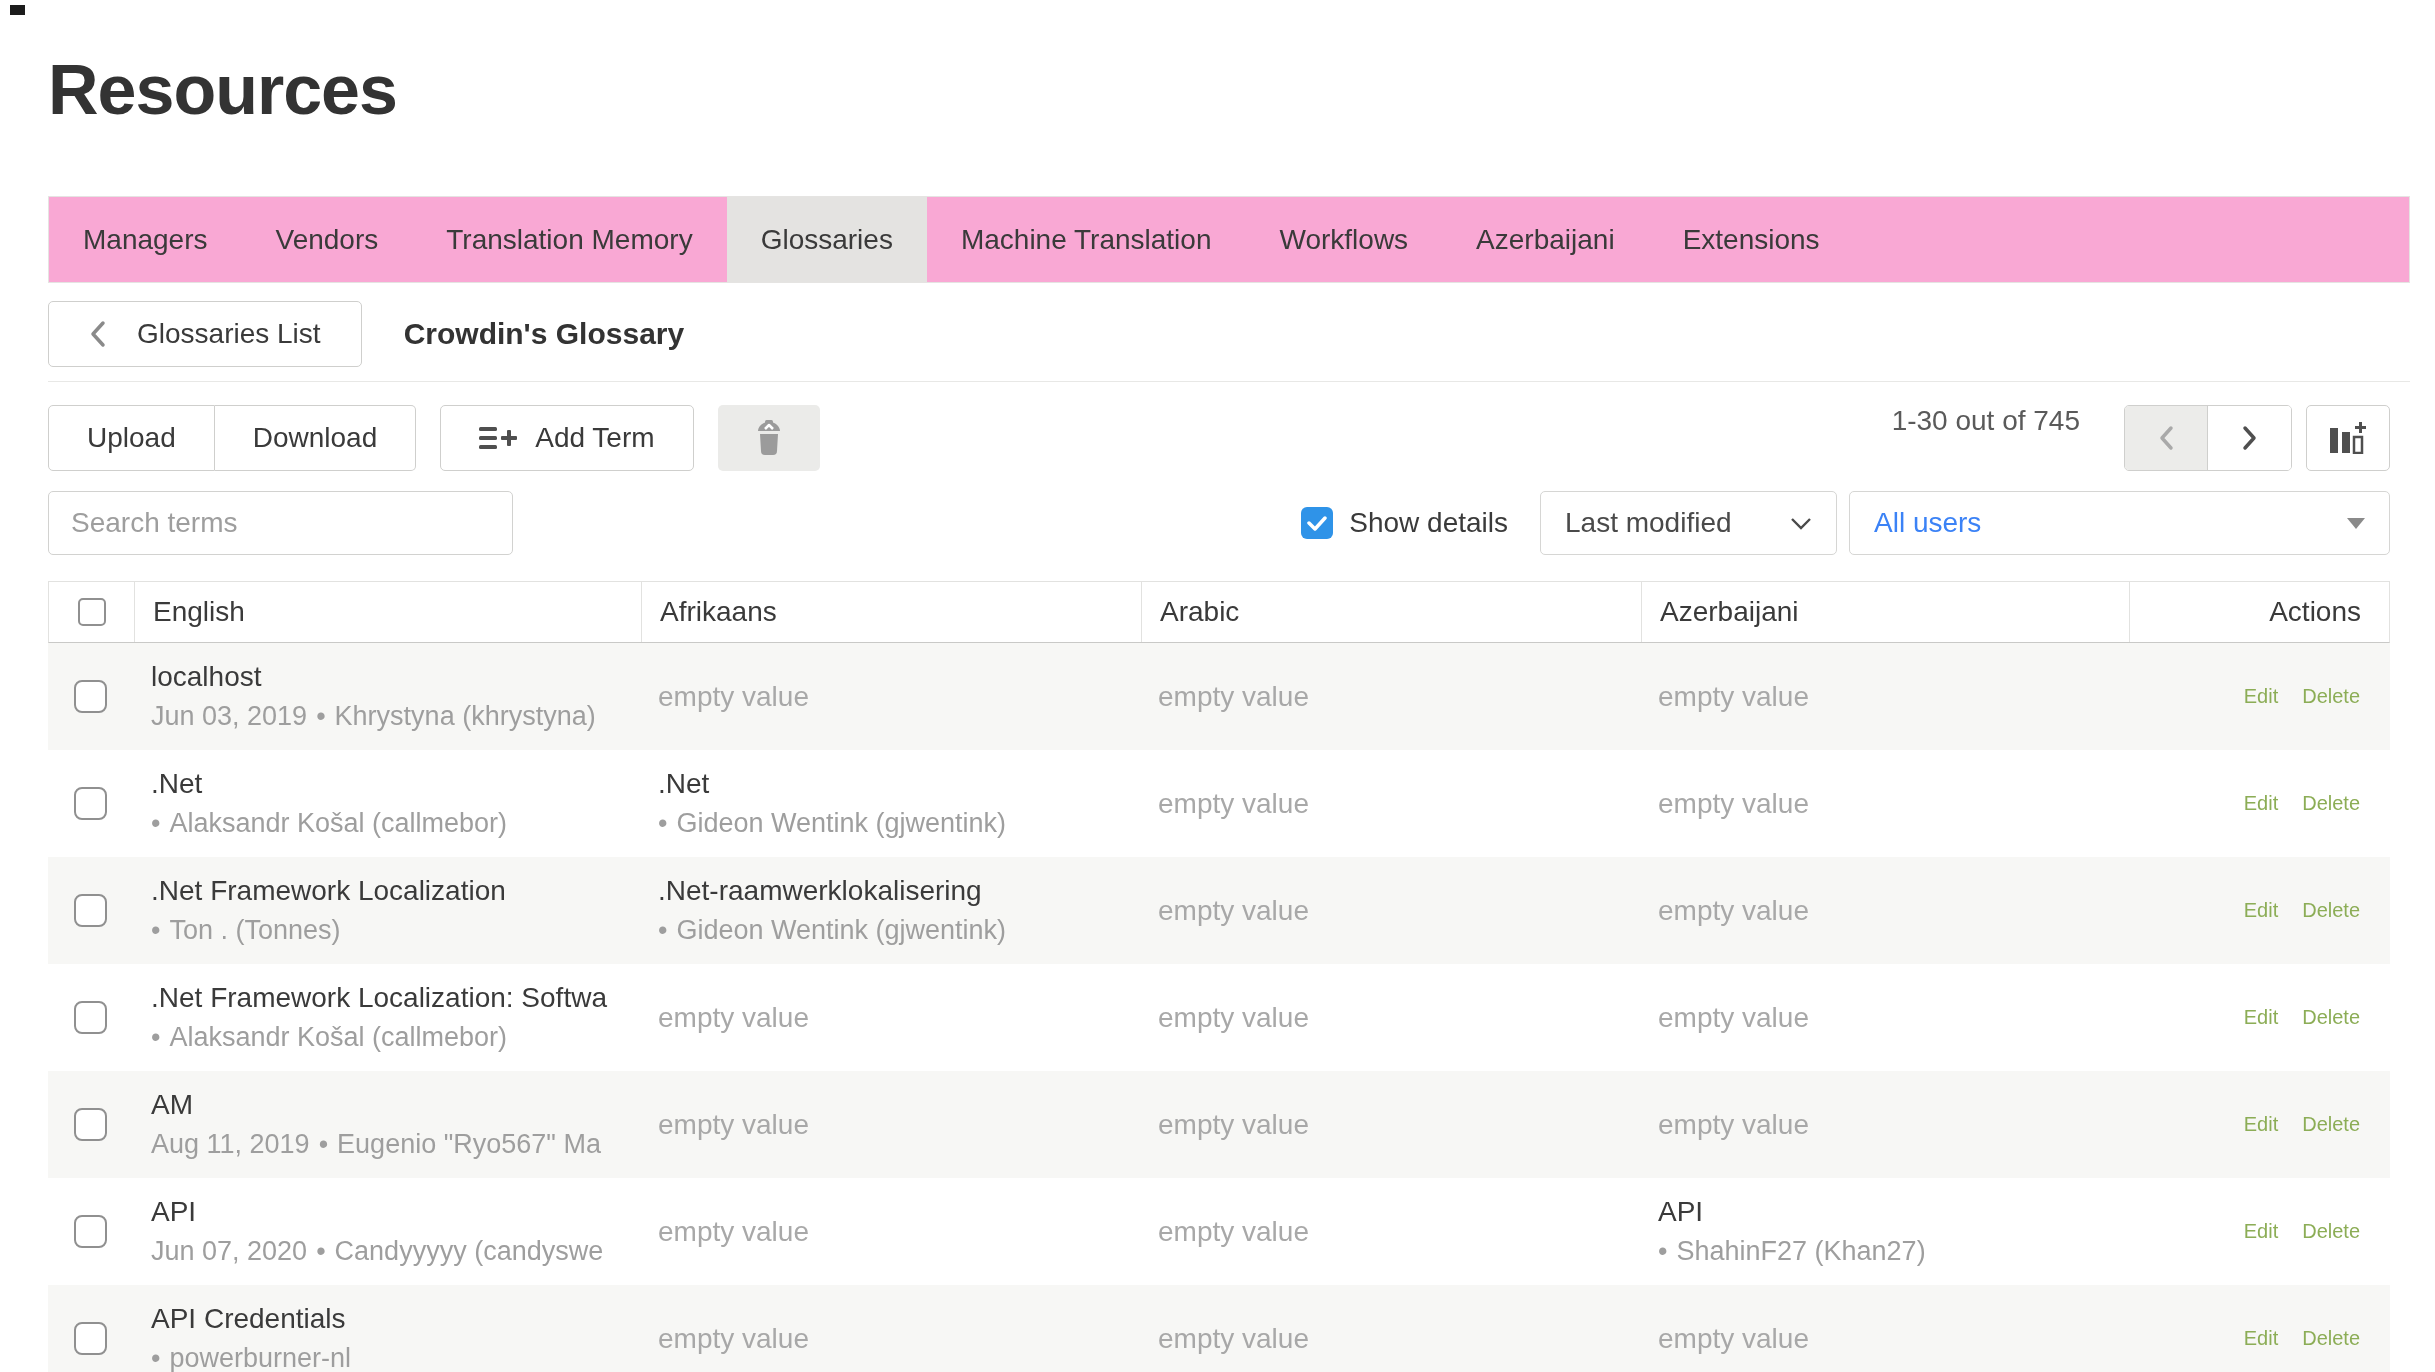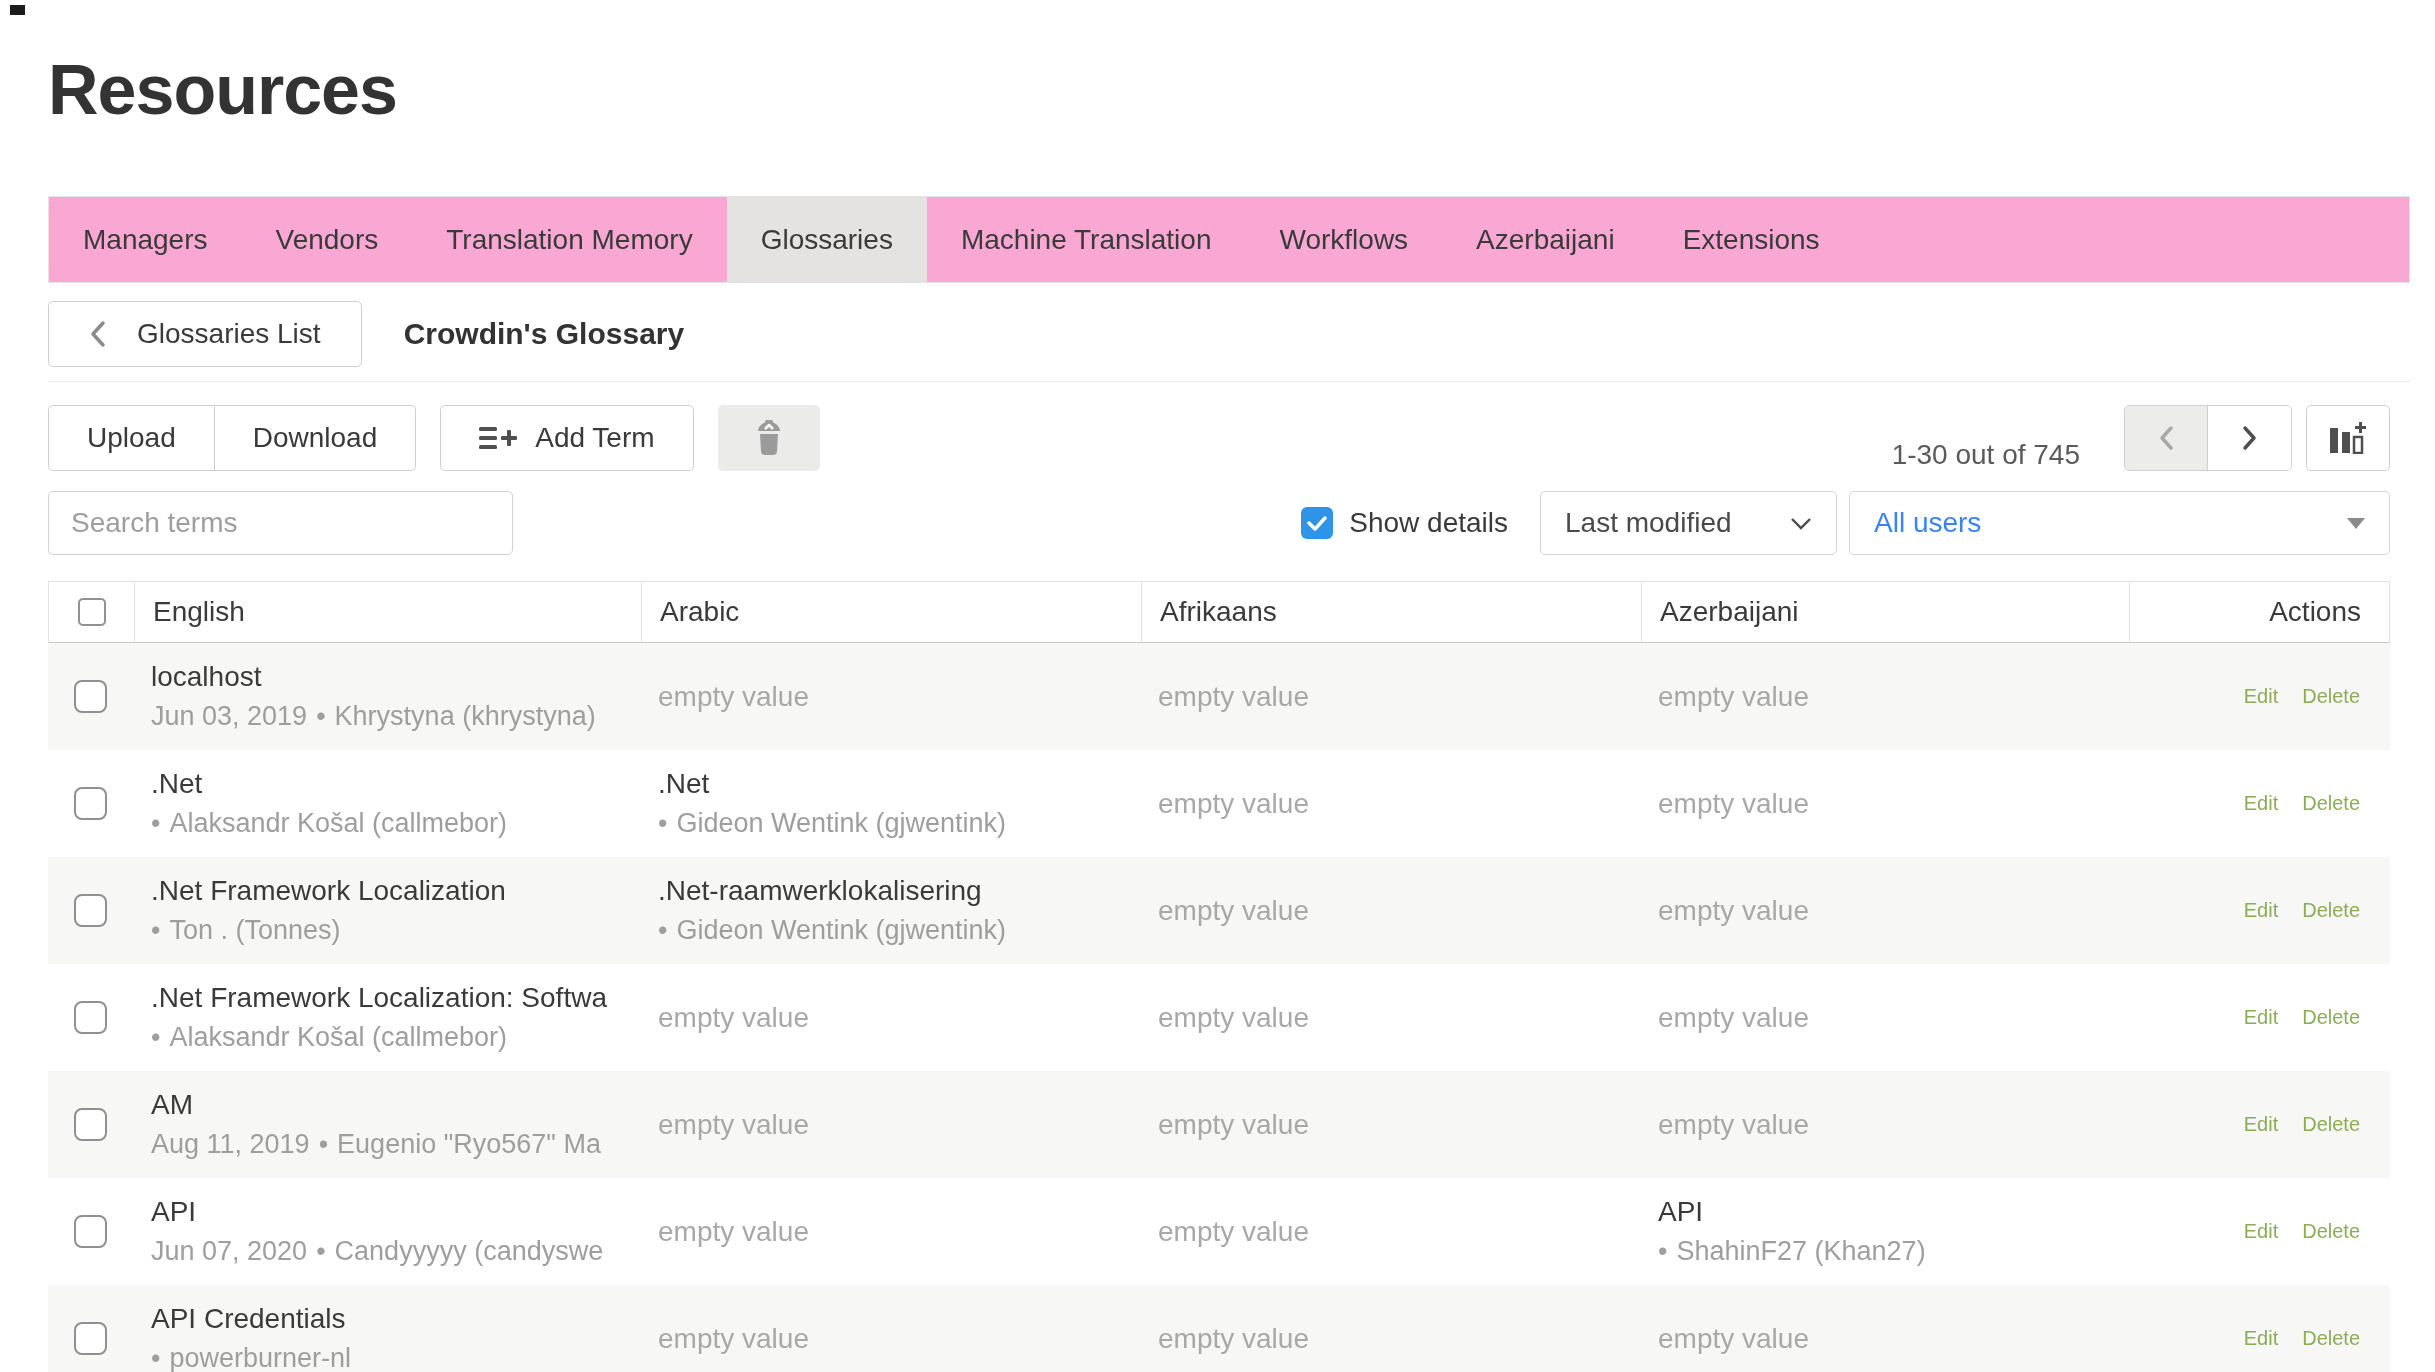--- a/index.html
+++ b/index.html
@@ -16,21 +16,21 @@
   .tab.active { background: #e4e3e1; }
 
   
   .glossary-row { display: flex; align-items: center; gap: 42px; margin: 18px 25px 0 48px; }
   .back-btn { height: 66px; display: inline-flex; align-items: center; gap: 30px; padding: 0 40px;
     background: #fff; border: 1px solid #cfcfcd; border-radius: 5px; font-size: 28px; color: #3a3a3a; cursor: pointer; }
   .glossary-title { font-size: 30px; font-weight: 700; color: #333; }
   .divider { border: none; border-top: 1px solid #e8e8e6; margin: 14px 25px 0 48px; }
 
   
-  .toolbar { display: flex; align-items: flex-end; margin: 23px 45px 0 48px; height: 66px; }
+  .toolbar { display: flex; align-items: flex-start; margin: 23px 45px 0 48px; height: 66px; }
   .btn { height: 66px; background: #fff; border: 1px solid #cfcfcd; border-radius: 5px;
     font-size: 28px; color: #3a3a3a; padding: 0 38px; cursor: pointer; font-family: inherit; }
   .btn-group { display: flex; }
   .btn-group .btn:first-child { border-radius: 5px 0 0 5px; }
   .btn-group .btn + .btn { border-radius: 0 5px 5px 0; border-left: none; }
   .add-term-btn { margin-left: 24px; display: inline-flex; align-items: center; gap: 16px; }
   .trash-btn { margin-left: 24px; width: 102px; height: 66px; background: #ebebe9; border: none; border-radius: 5px;
     display: inline-flex; align-items: center; justify-content: center; cursor: pointer; }
   .range-text { margin-left: auto; font-size: 28px; color: #5a5a5a; }
   .pager { margin-left: 44px; display: flex; height: 66px; border: 1px solid #cfcfcd; border-radius: 5px; overflow: hidden; }
@@ -191,22 +191,22 @@
     <span class="tri-down"></span>
   </div>
 </div>
 
 <div class="table">
   <div class="thead">
     <div class="th c-check">
       <span class="cb head"></span>
     </div>
     <div class="th c-en">English</div>
+    <div class="th c-af">Afrikaans</div>
     <div class="th c-ar">Arabic</div>
-    <div class="th c-af">Afrikaans</div>
     <div class="th c-az">Azerbaijani</div>
     <div class="th c-act">Actions</div>
   </div>
   <div id="table-body">
       <div class="trow striped">
         <div class="cell c-check">
           <span class="cb row-cb"></span>
         </div>
         <div class="cell lang c-en">
           <div class="term">localhost</div>

